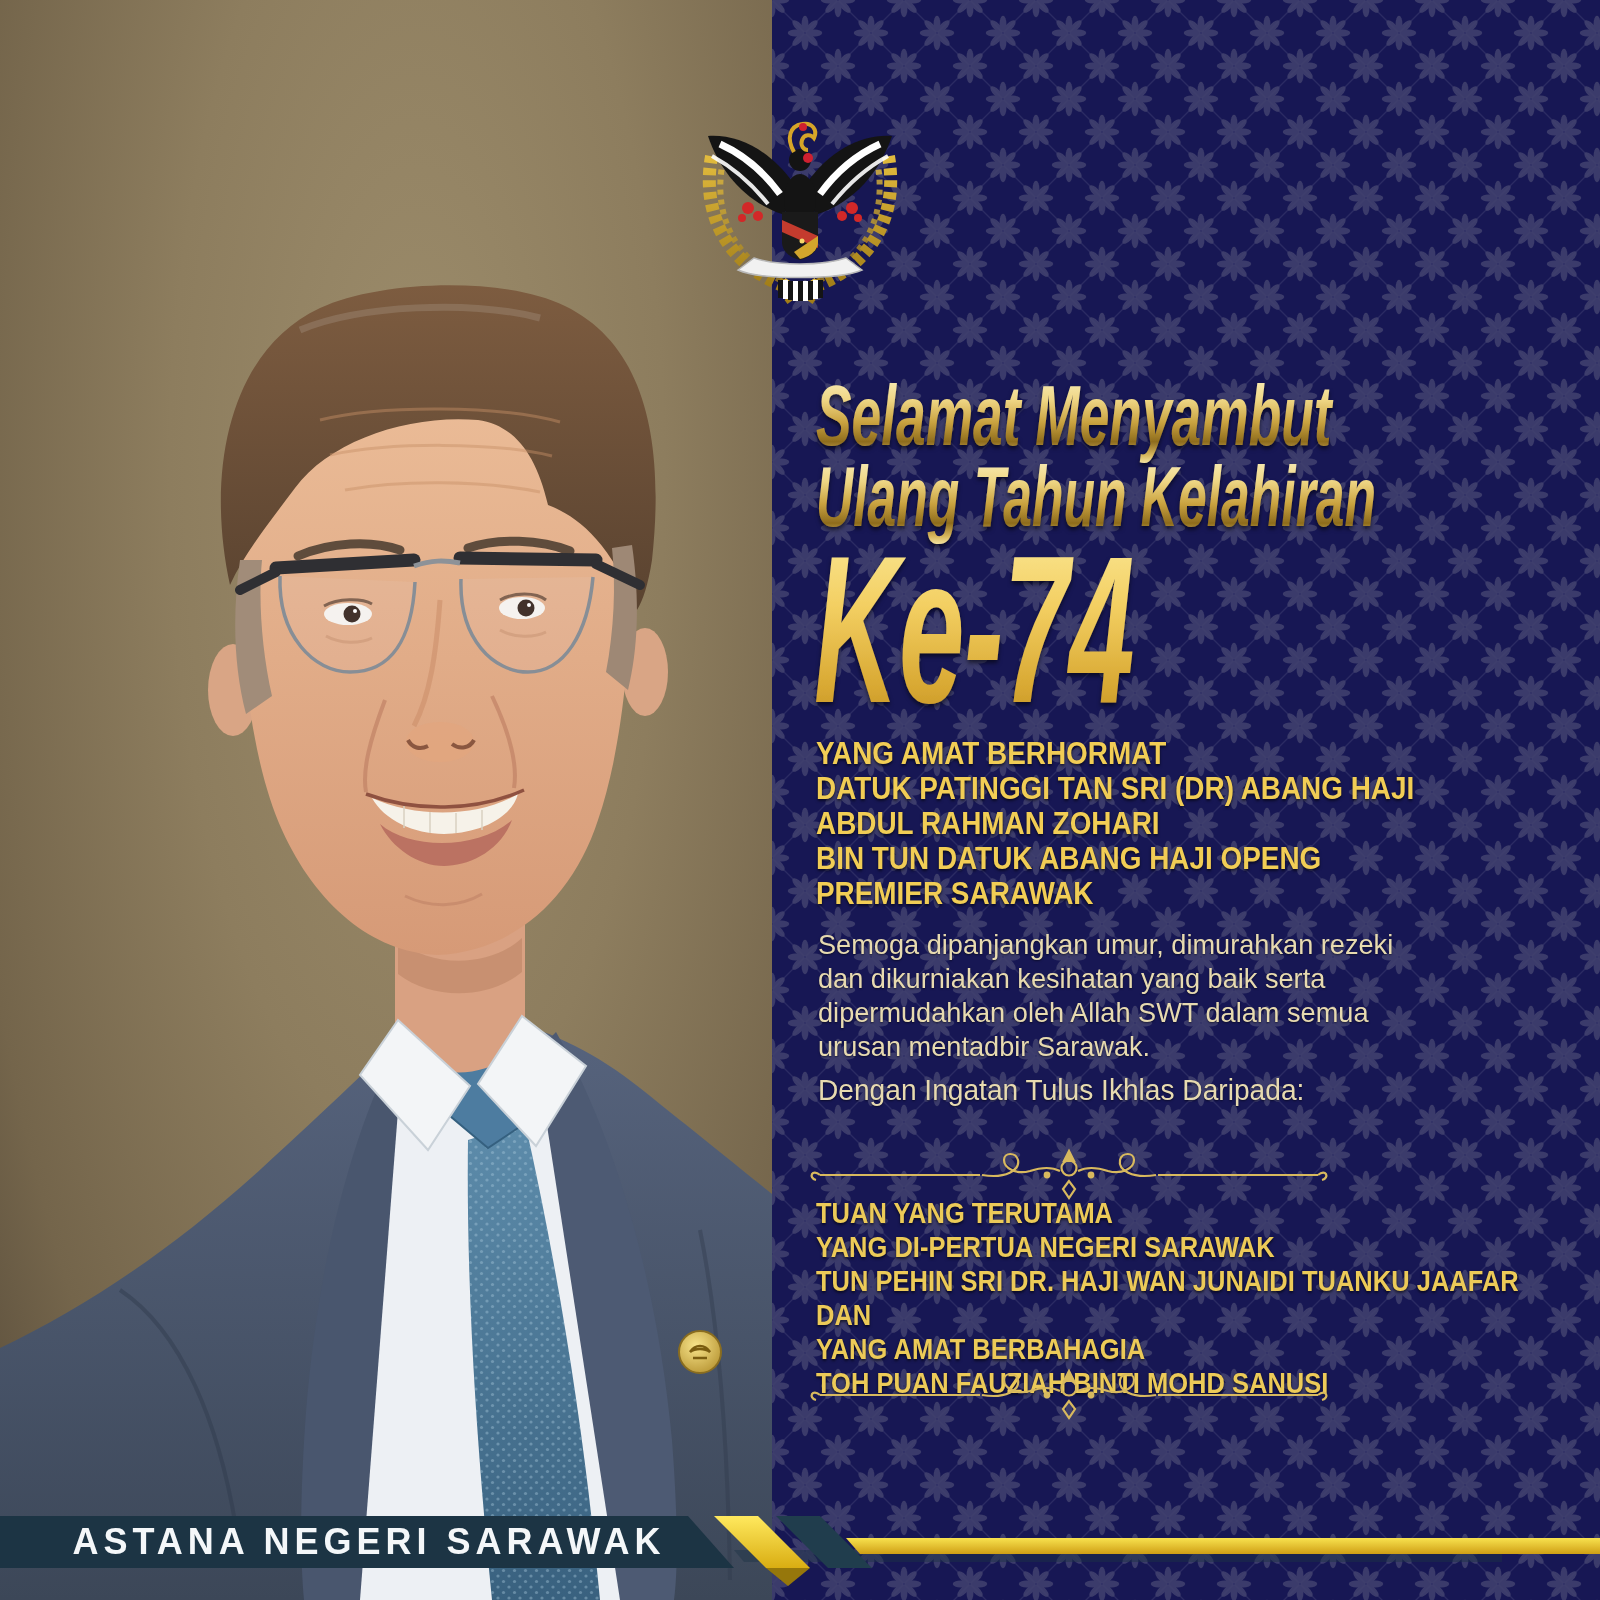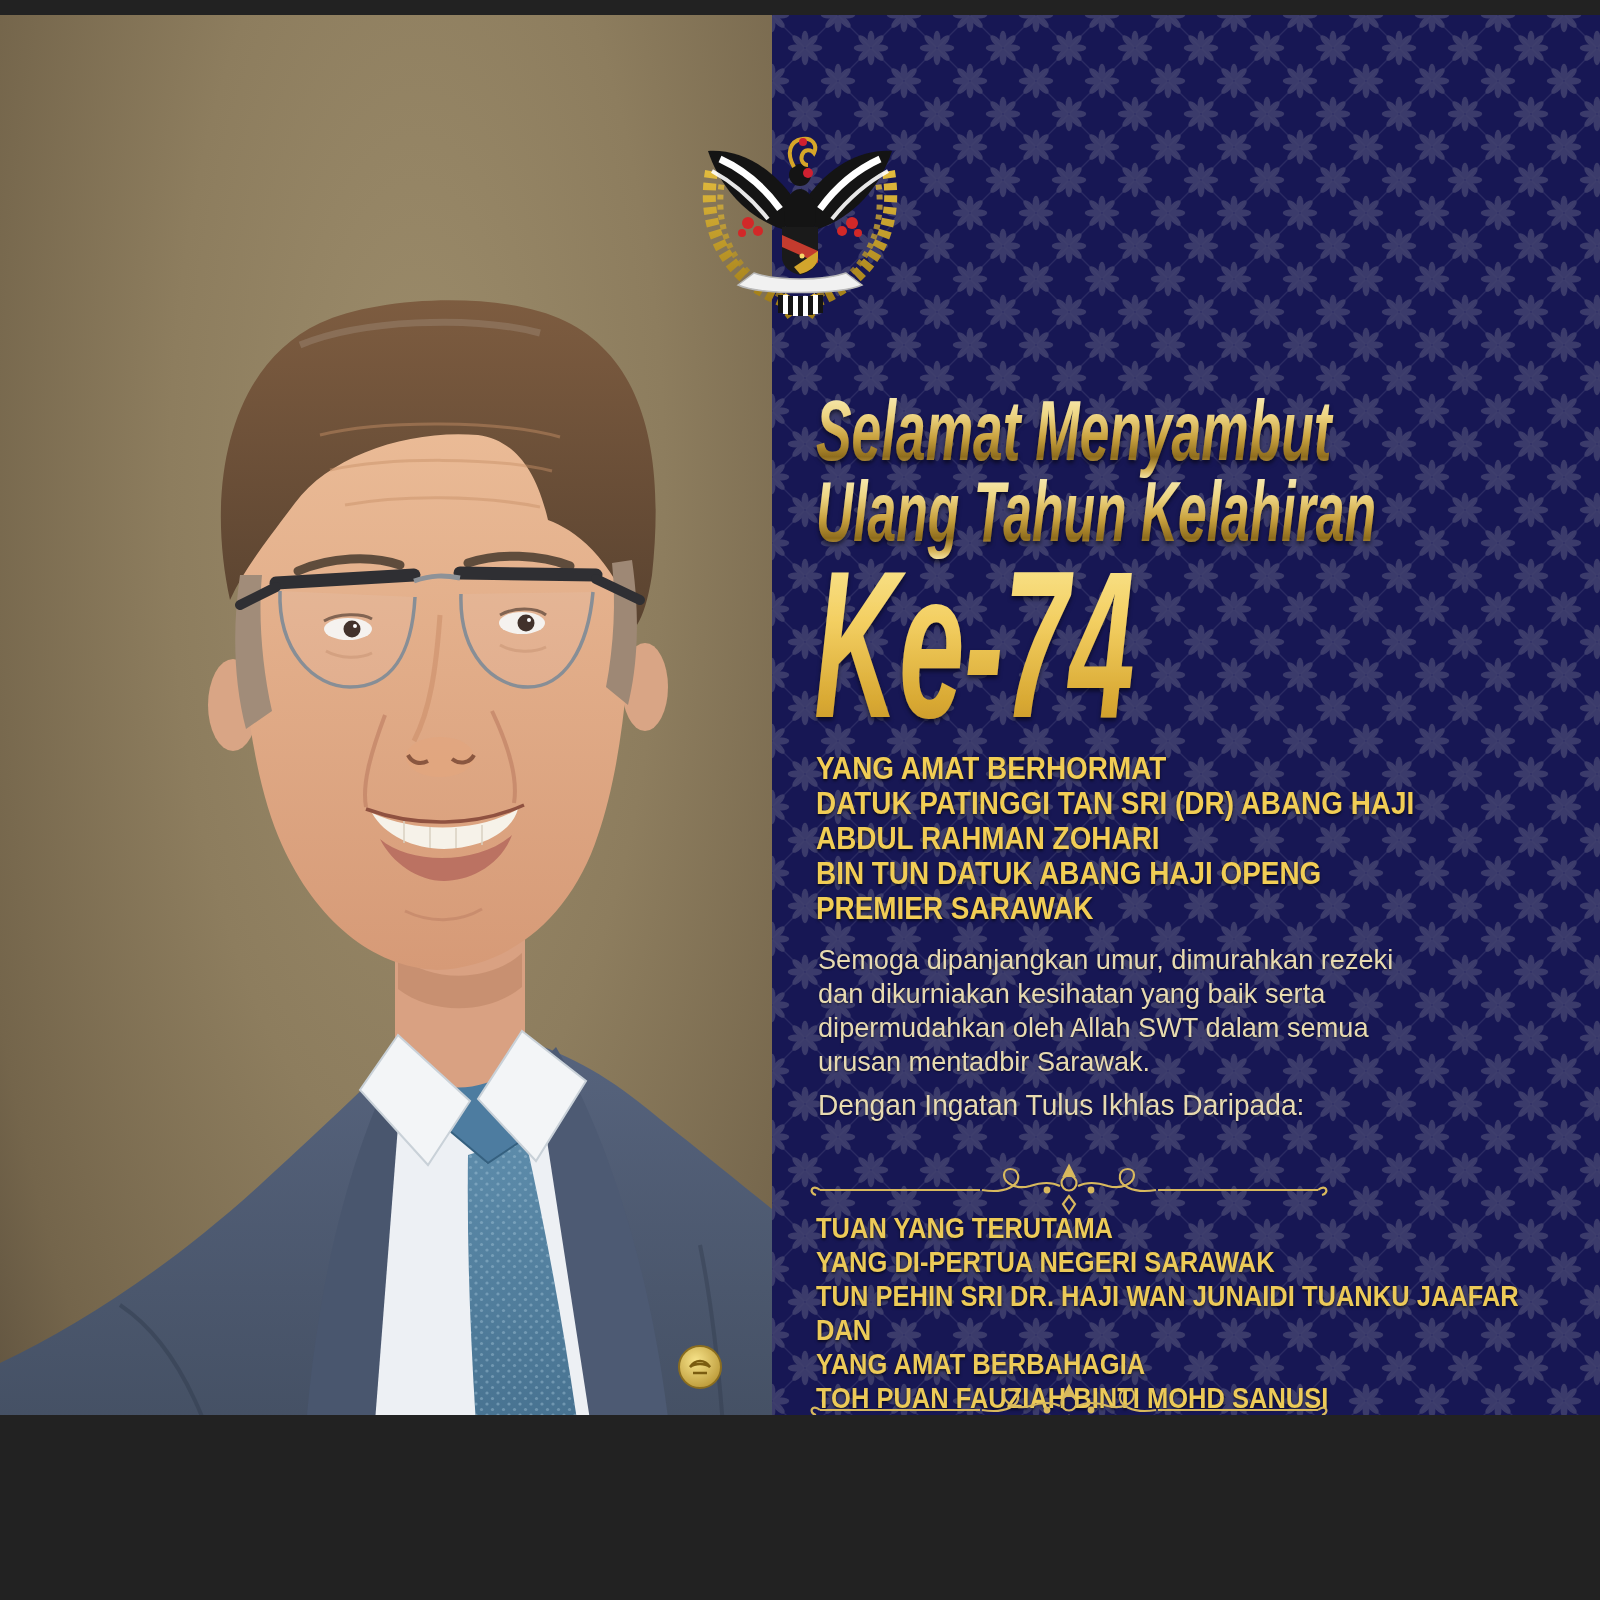--- a/index.html
+++ b/index.html
@@ -1,17 +1,17 @@
 <!DOCTYPE html>
 <html><head>
 <meta charset="utf-8">
 <style>
   html,body{margin:0;padding:0;background:#222;}
-  .poster{position:relative;width:1600px;height:1400px;overflow:hidden;
-          font-family:"Liberation Sans",sans-serif;margin-top:15px;}
+  .poster{position:relative;width:1600px;height:1600px;overflow:hidden;
+          font-family:"Liberation Sans",sans-serif;}
   .abs{position:absolute;}
   
   .photo{left:0;top:0;width:772px;height:1600px;
          background:radial-gradient(ellipse at 54% 30%, #9c8c6b 0%, #8d7d5e 42%, #74654b 78%, #574b3a 100%);}
   
   .panel{left:772px;top:0;width:828px;height:1600px;background:#171754;}
   
   .titleSvg{left:772px;top:350px;}
   
   .capsline{font-weight:bold;white-space:nowrap;
@@ -337,14 +337,15 @@
           <stop offset="1" stop-color="#cf9f15"></stop>
       </linearGradient>
     </defs>
     <polygon points="0,16 688,16 734,68 0,68" fill="#1c3444"></polygon>
     <polygon points="734,50 1502,50 1502,62 744,62" fill="#1c3444" opacity=".45"></polygon>
     <polygon points="776,16 820,16 872,68 828,68" fill="#203d4d"></polygon>
     <polygon points="714,16 758,16 810,68 766,68" fill="url(#ribY)"></polygon>
     <polygon points="766,68 810,68 788,86" fill="#96770b"></polygon>
     <polygon points="846,38 1600,38 1600,54 860,54" fill="url(#ribG)"></polygon>
   </svg>
+  <div class="abs footer-label">ASTANA NEGERI SARAWAK</div>
 
 </div>
 
 </body></html>

